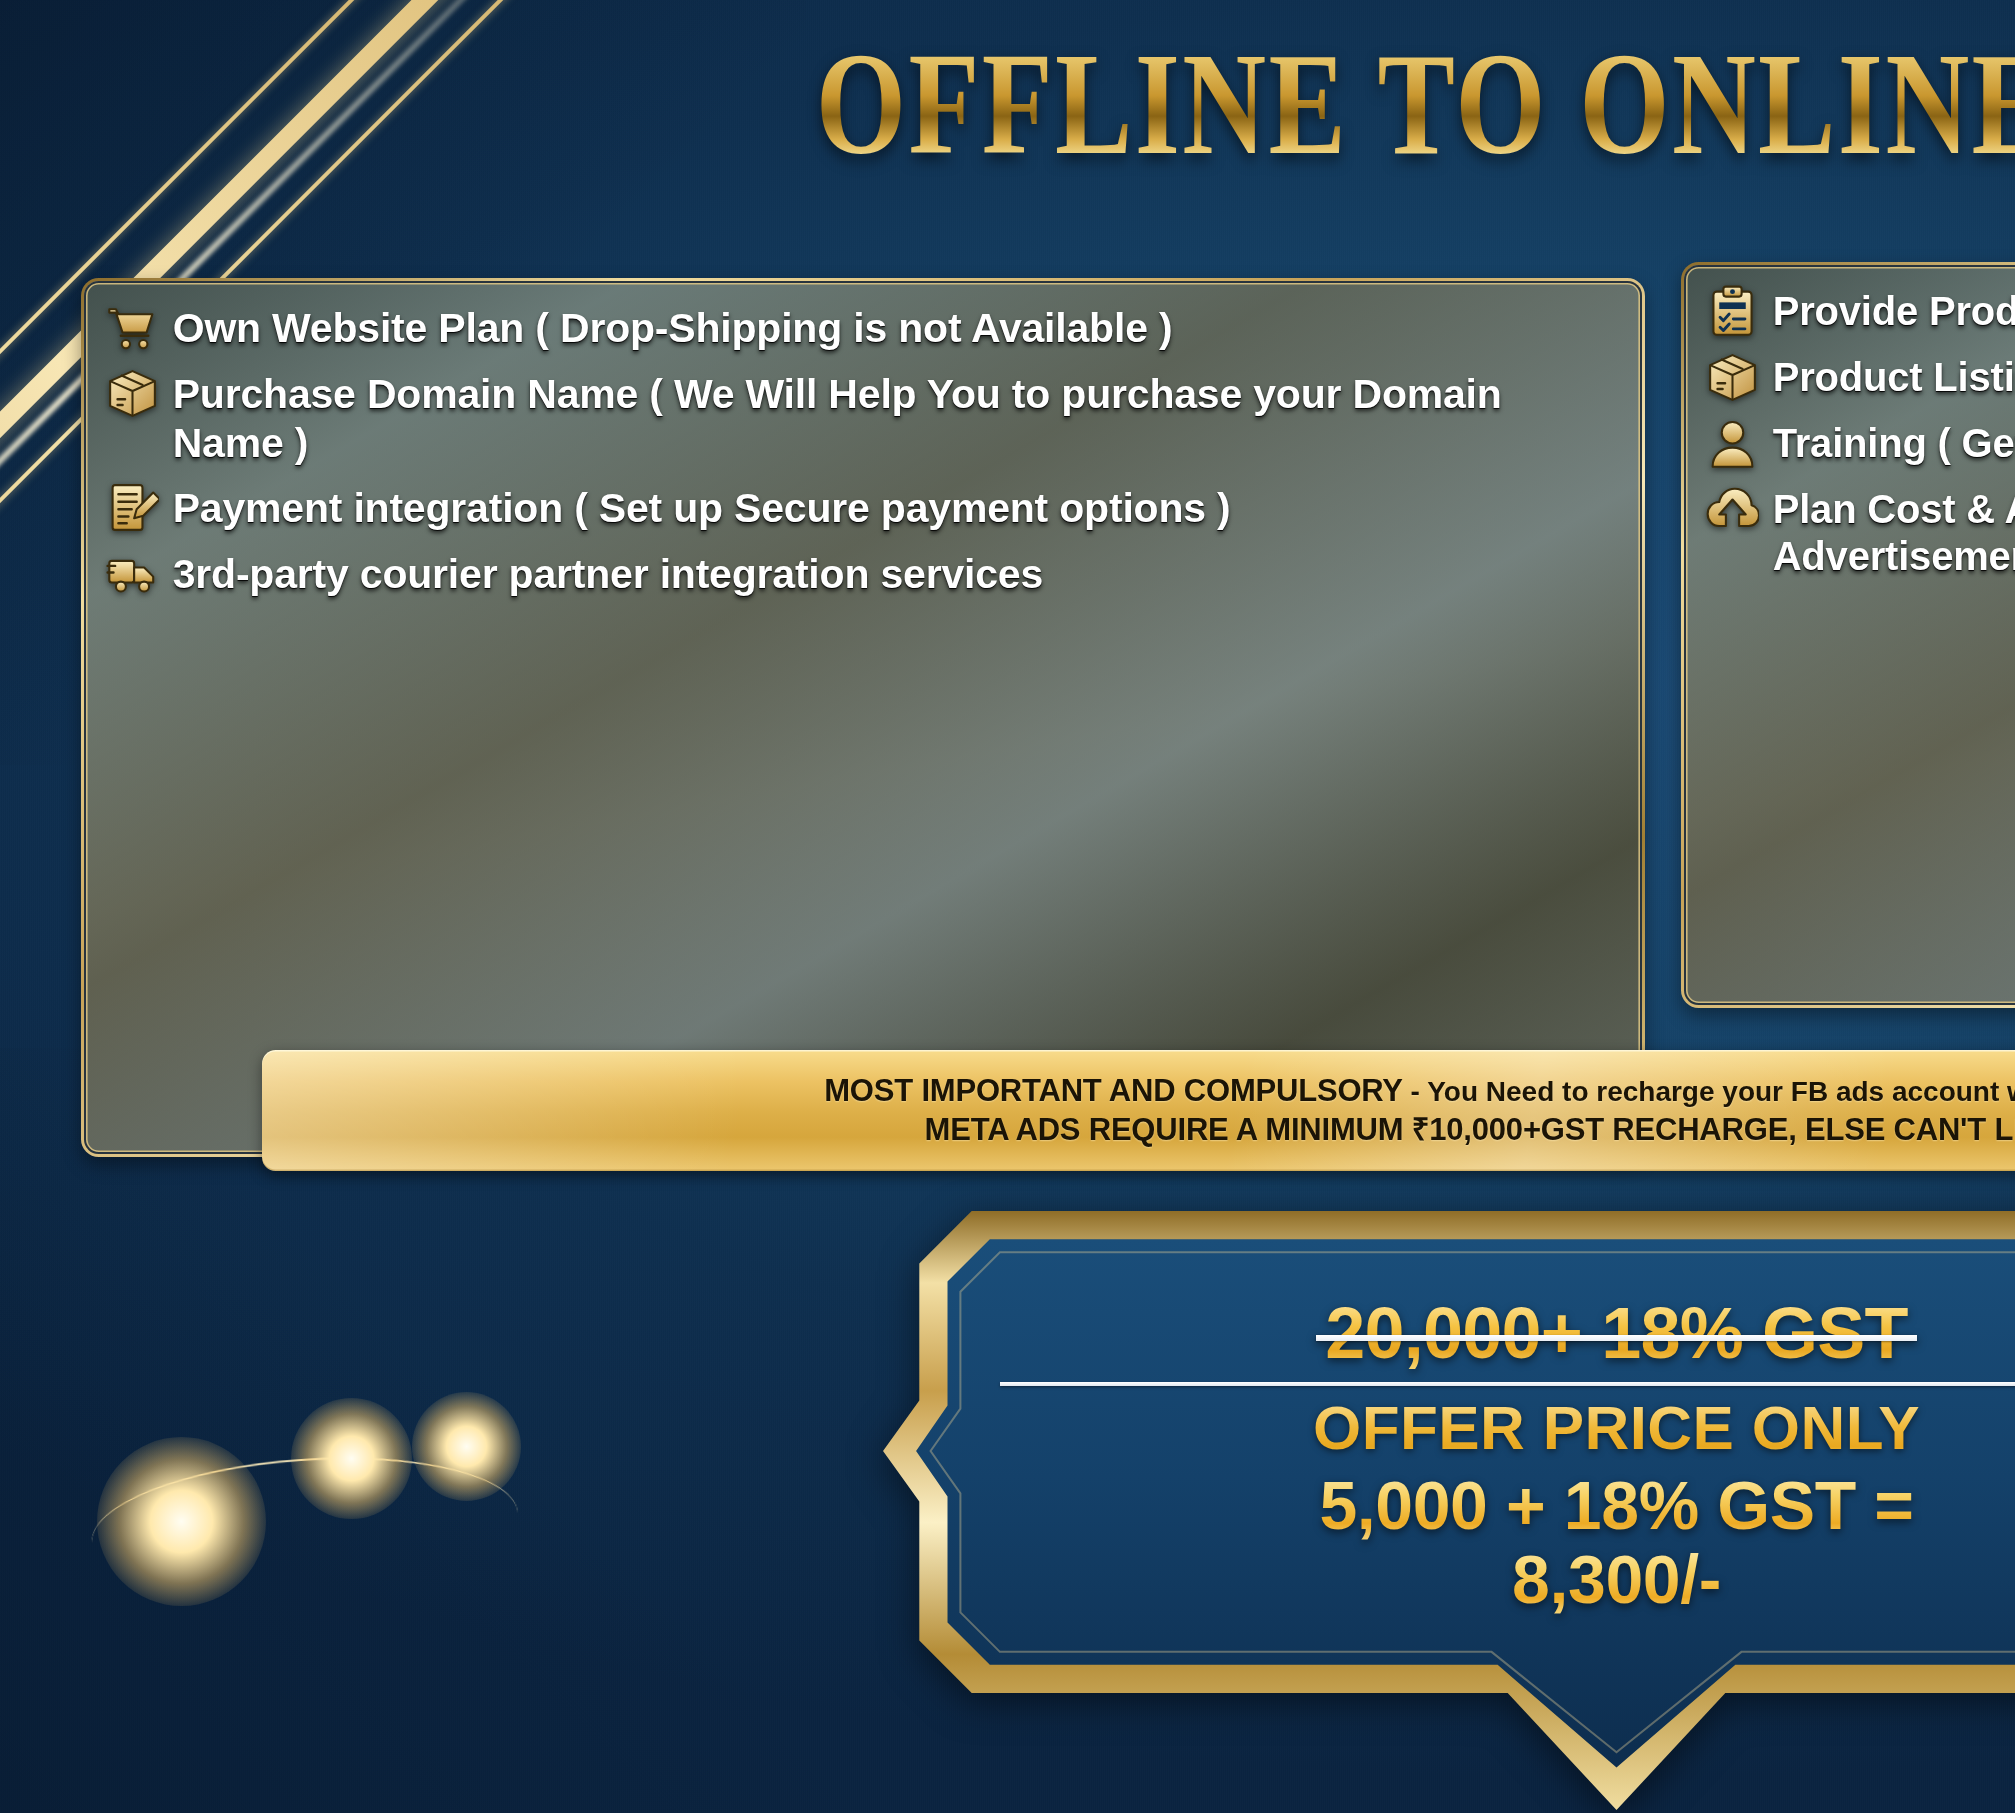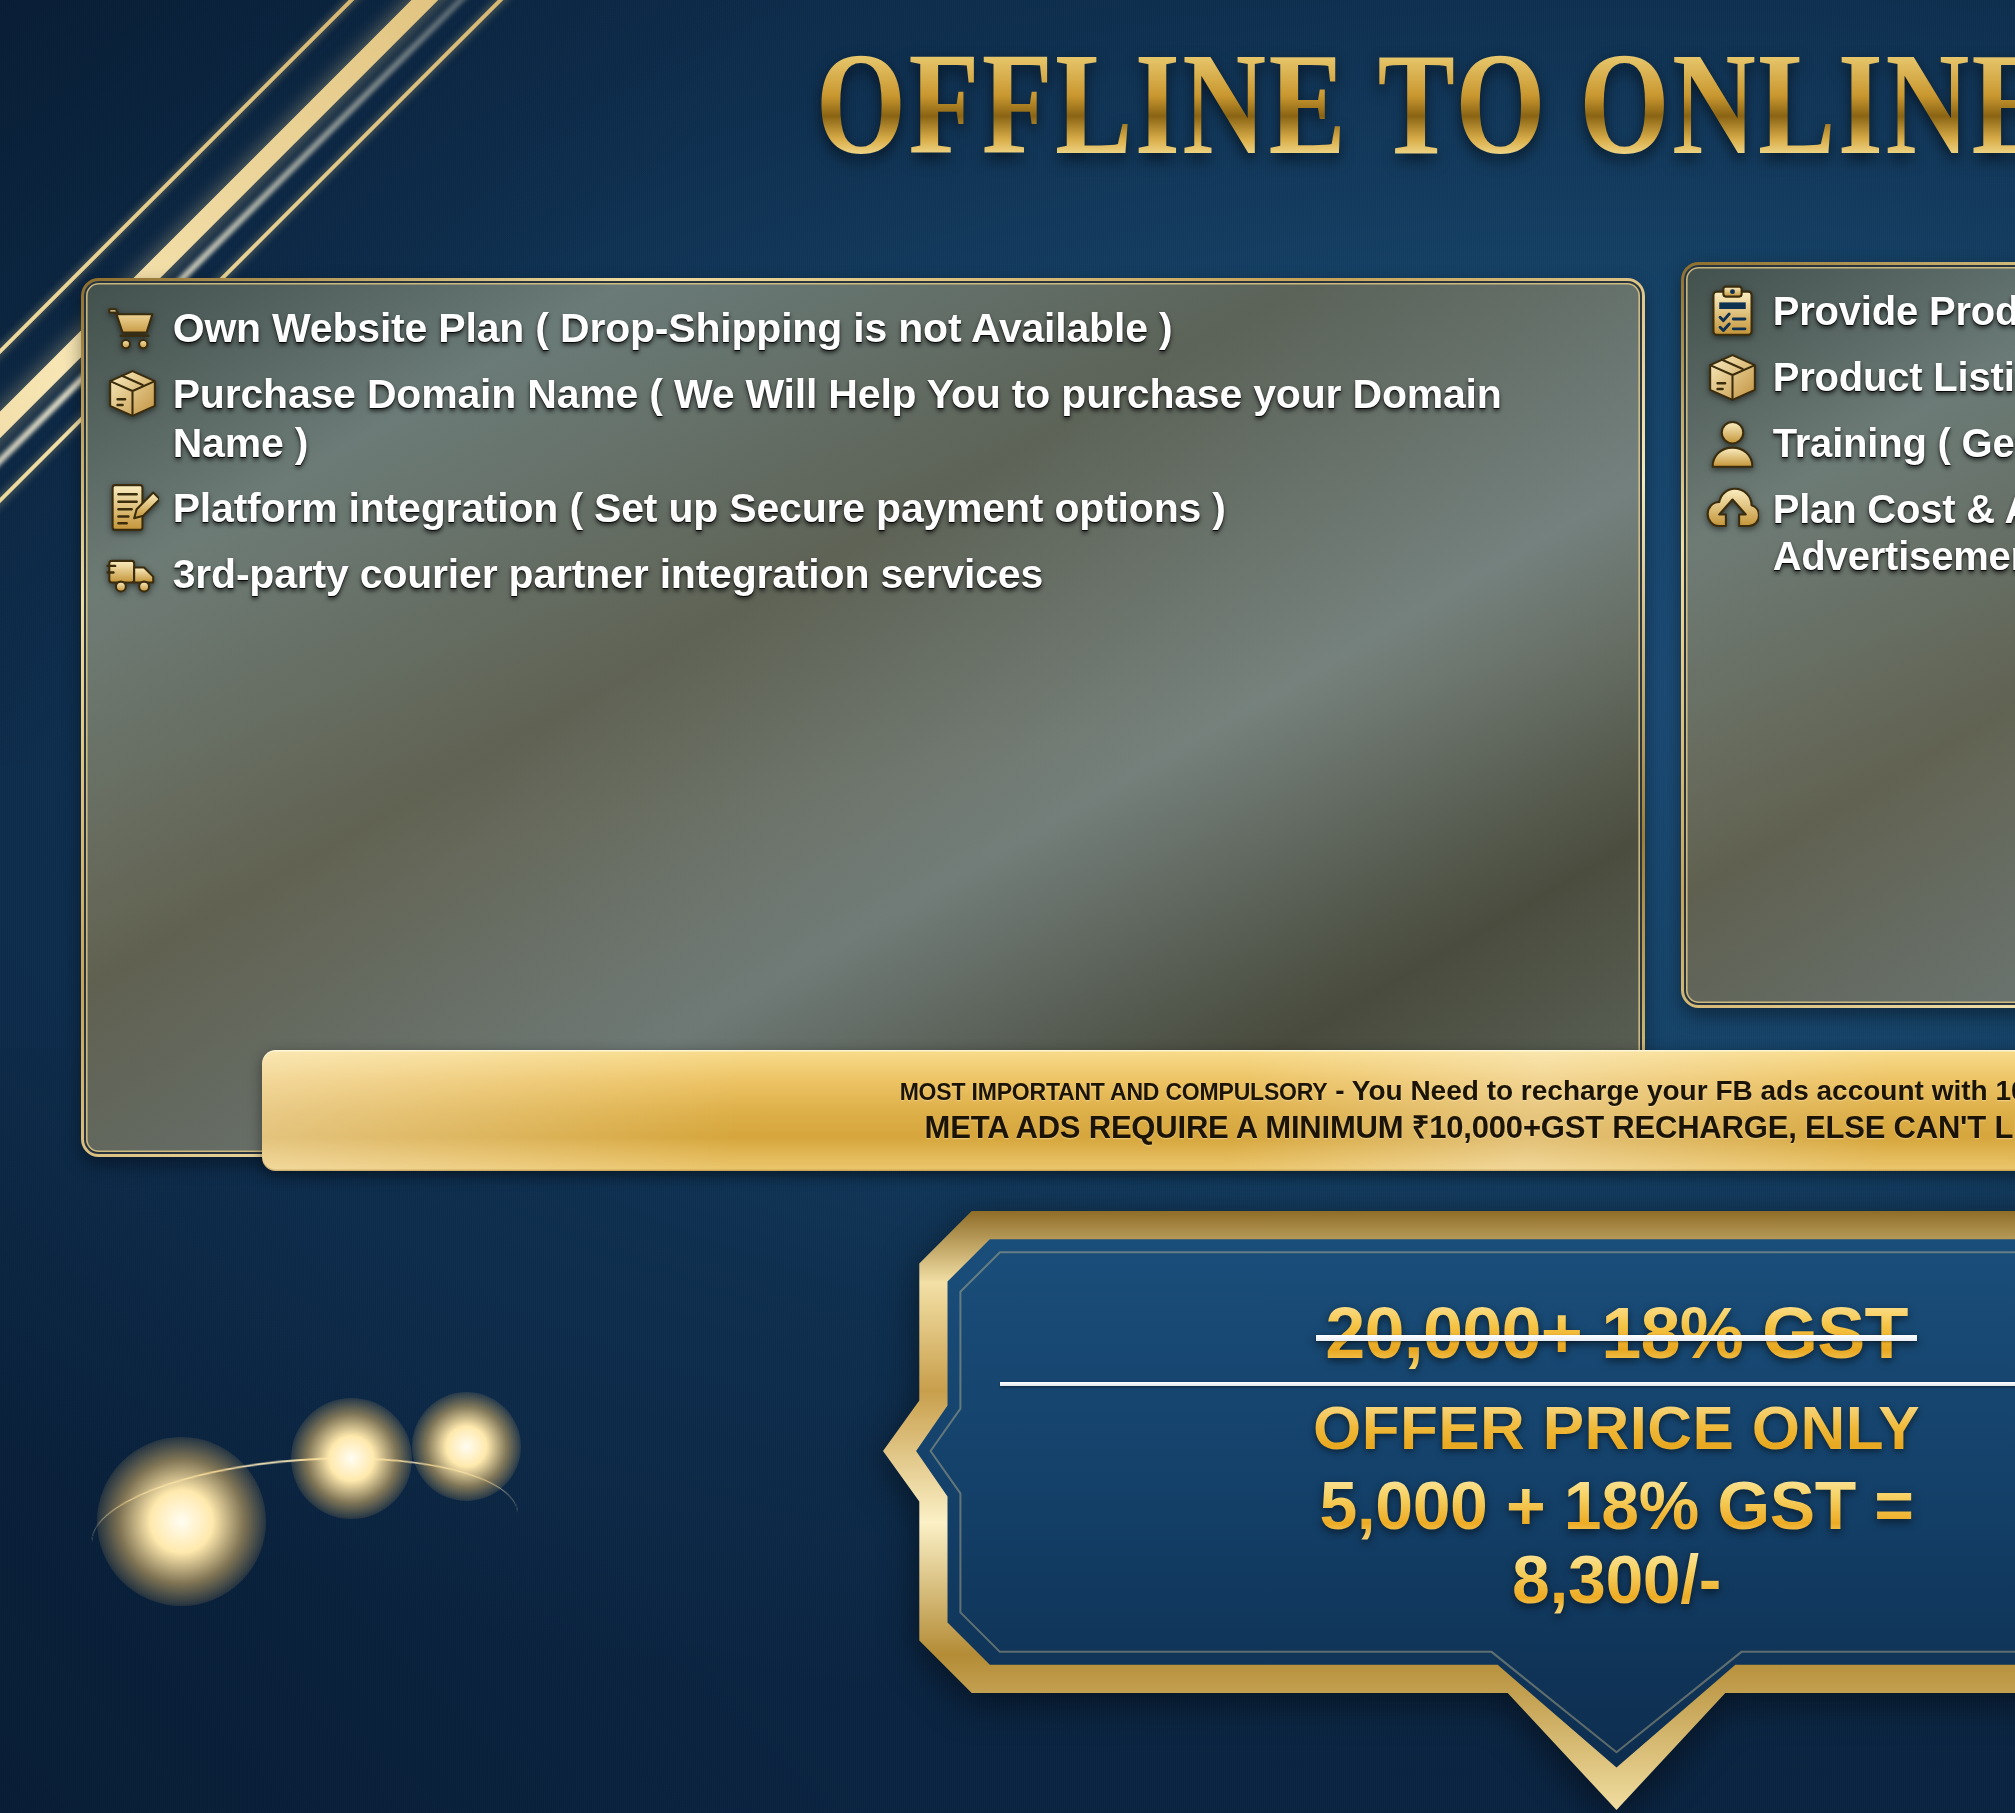--- a/index.html
+++ b/index.html
@@ -105,21 +105,21 @@
     background:linear-gradient(180deg,#f6d67c 0%,#ecc263 24%,#e0b34d 48%,#d8a93f 70%,#e7c267 100%);
     background-image:
       linear-gradient(100deg, rgba(255,255,255,.34) 0%, rgba(255,255,255,0) 18%, rgba(255,255,255,0) 36%, rgba(255,255,255,.30) 47%, rgba(255,255,255,0) 60%, rgba(255,255,255,0) 82%, rgba(255,255,255,.22) 96%),
       linear-gradient(180deg,#f8dc8c 0%,#ecc263 26%,#ddaf48 52%,#d6a63c 72%,#ecc76e 100%);
     box-shadow:0 4.8px 13.7px rgba(0,0,0,.42), inset 0 1.6px 0 rgba(255,252,230,.75), inset 0 -1.6px 0 rgba(150,110,30,.35);
     display:flex;flex-direction:column;align-items:center;justify-content:center;
     padding:0 16px;
   }
   #banner .bl{white-space:nowrap;color:#1b1406;text-shadow:0 1.2px 1.6px rgba(255,240,190,.5);}
   #banner .bl1{font-size:28px;line-height:1.06;font-weight:700;}
-  #banner .bl1 .strong{font-size:23px;font-weight:700;letter-spacing:-0.2px;}
+  #banner .bl1 .strong{font-size:31px;font-weight:700;letter-spacing:-0.2px;}
   #banner .bl2{font-size:31px;font-weight:700;line-height:1.08;margin-top:5.6px;letter-spacing:-0.2px;}
 
   
   #badge-wrap{position:absolute;z-index:10;left:879px;top:1207px;width:1475px;height:607px;}
   #badge-svg{position:absolute;inset:0;width:100%;height:100%;overflow:visible;
              filter:drop-shadow(0 9.7px 18.5px rgba(0,0,0,.5));}
   #badge-content{
     position:absolute;left:0;top:0;width:100%;height:488px;
     display:flex;flex-direction:column;align-items:center;justify-content:center;
     padding:28px 121px 16px 121px;text-align:center;
@@ -227,21 +227,21 @@
           <defs>
               <linearGradient id="g4" x1="0" y1="0" x2="0" y2="1">
             <stop offset="0" stop-color="#fbeec2"></stop>
                 <stop offset="1" stop-color="#c49539"></stop>
               </linearGradient>
             </defs>
           <rect x="8" y="5" width="36" height="54" rx="3" fill="url(#g4)" stroke="#3a2c0c" stroke-width="2.5"></rect>
           <path d="M15 16h22M15 25h22M15 34h16M15 43h12M15 51h10" stroke="#3a2c0c" stroke-width="3" stroke-linecap="round"></path>
           <path d="M57 14 37 34l-3 11 11-3 20-20z" fill="url(#g4)" stroke="#3a2c0c" stroke-width="2.5" stroke-linejoin="round"></path>
         </svg>
-        <span class="ftext">Platform integration ( Set up Secure payment options )</span>
+        <span class="ftext">Payment integration ( Set up Secure payment options )</span>
       </li>
 
       <li>
         <svg class="ico" viewBox="0 0 64 64">
           <defs>
               <linearGradient id="g5" x1="0" y1="0" x2="0" y2="1">
             <stop offset="0" stop-color="#fbeec2"></stop>
                 <stop offset="1" stop-color="#c49539"></stop>
               </linearGradient>
             </defs>

